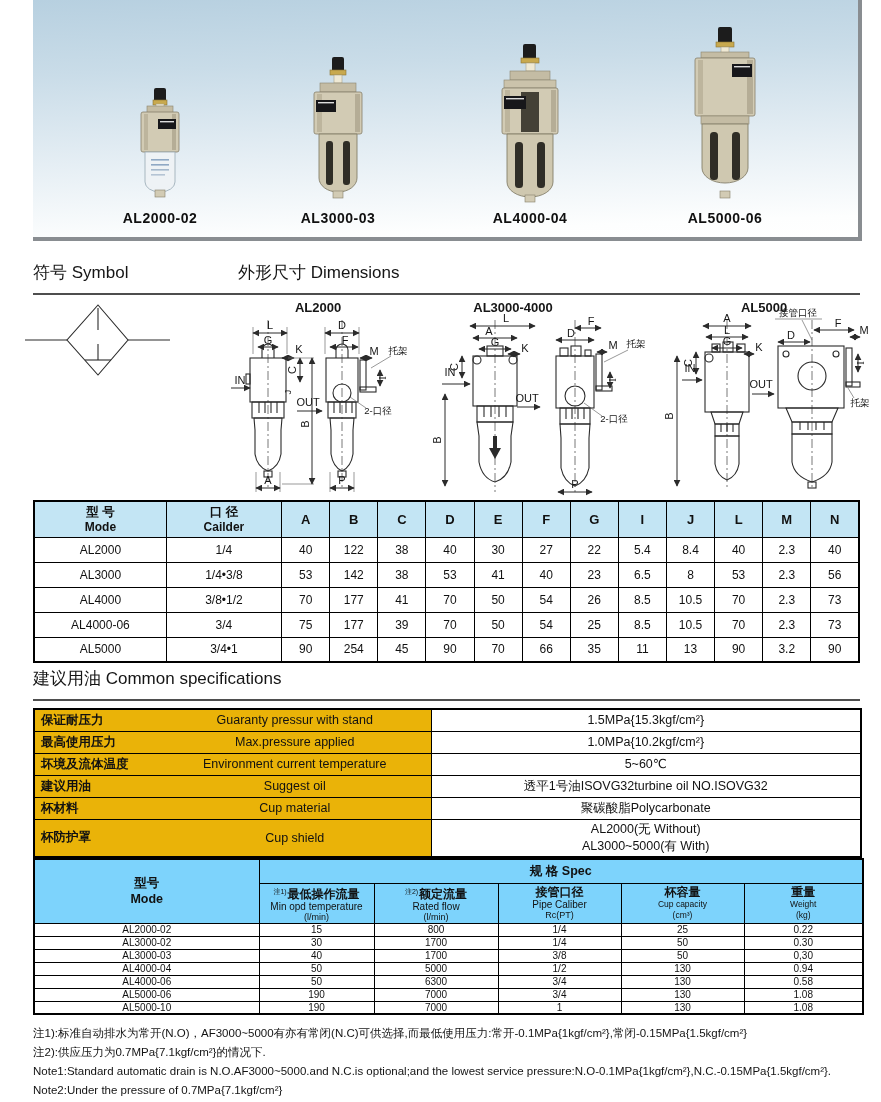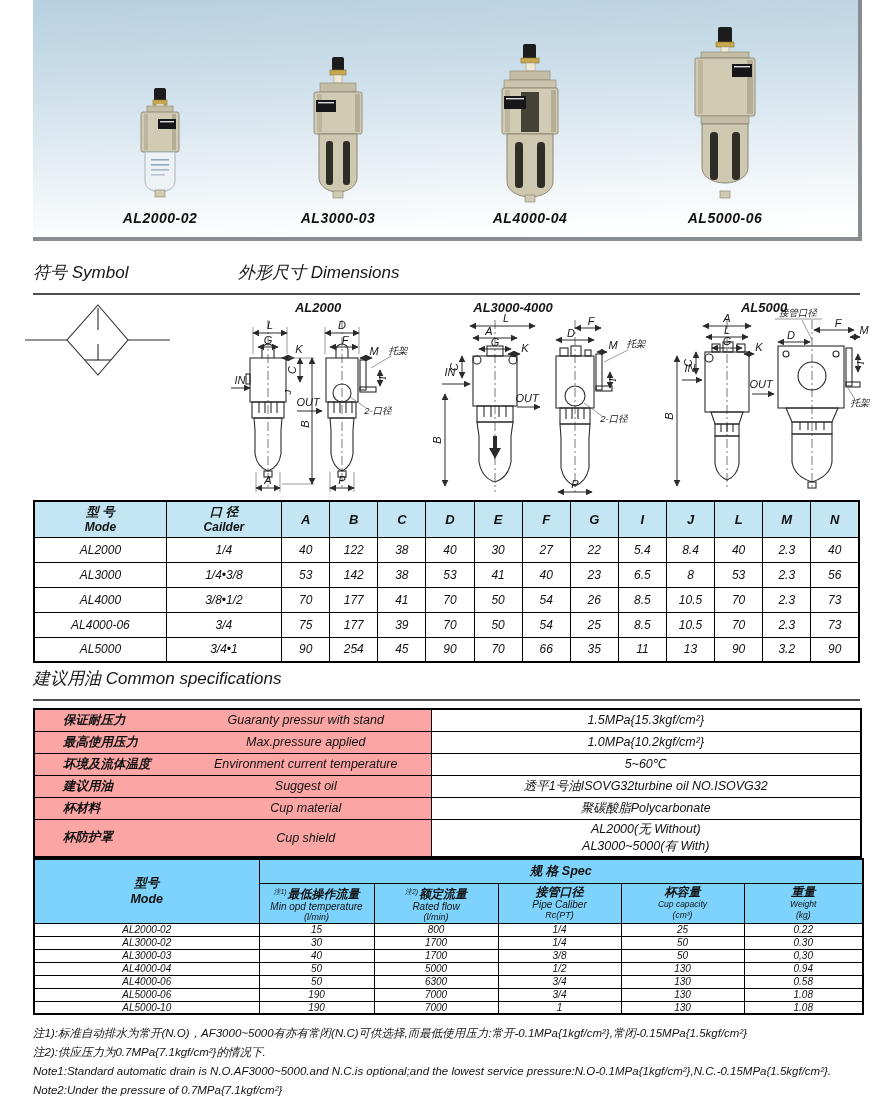--- a/index.html
+++ b/index.html
@@ -1,17 +1,17 @@
 <!DOCTYPE html>
 <html><head>
 <meta charset="utf-8">
 <style>
   html,body{margin:0;padding:0;background:#fff;}
   .page{position:relative;width:881px;height:1102px;background:#fff;overflow:hidden;
-        font-family:"Liberation Sans","DejaVu Sans",sans-serif;color:#111;font-style:italic;}
+        font-family:"Liberation Sans","DejaVu Sans",sans-serif;color:#111;}
   .abs{position:absolute;}
 
   
   .photo-panel{left:33px;top:0;width:825px;height:237px;
     background:linear-gradient(178deg,#b7d0e0 0%,#c9dce8 28%,#e5eef4 62%,#fdfefe 92%,#fff 100%);
     border-right:4px solid #898d91;border-bottom:4px solid #898d91;}
   .prod-label{position:absolute;top:210px;width:140px;text-align:center;
     font-size:14px;font-weight:bold;letter-spacing:.5px;color:#101010;}
 
   
@@ -37,21 +37,21 @@
   .dim-table thead tr{height:36px;background:#c3e5f4;}
   .dim-table thead .letter{font-size:13px;}
   .dim-table tbody tr{height:25px;}
   .hzh{font-size:12.5px;line-height:15px;}
   .hen{font-size:12px;line-height:14px;}
 
   .common-table{left:33px;top:708px;width:827px;border:2px solid #000;}
   .common-table td{border:1.5px solid #000;font-size:12.5px;}
   .common-table tr{height:22px;}
   .common-table tr.tall{height:38px;}
-  .common-table .lbl{background:#fca5a5;text-align:left;padding-left:22px;}
+  .common-table .lbl{background:#eab308;text-align:left;}
   .common-table .lbl .inner{display:flex;align-items:center;}
   .common-table .lbl .zh{font-weight:bold;font-size:12.5px;padding-left:6px;min-width:118px;white-space:nowrap;}
   .common-table .lbl .en{flex:1;text-align:center;font-size:12.5px;}
   .common-table .val{line-height:17px;text-align:center;}
 
   .spec-table{left:33px;top:858px;width:829px;border:2px solid #000;}
   .spec-table th,.spec-table td{border:1.5px solid #000;}
   .spec-table thead th{background:#7dd3fc;}
   .spec-table .ghead{height:24px;font-size:12.5px;font-weight:bold;}
   .spec-table .sub{height:40px;font-weight:normal;}

